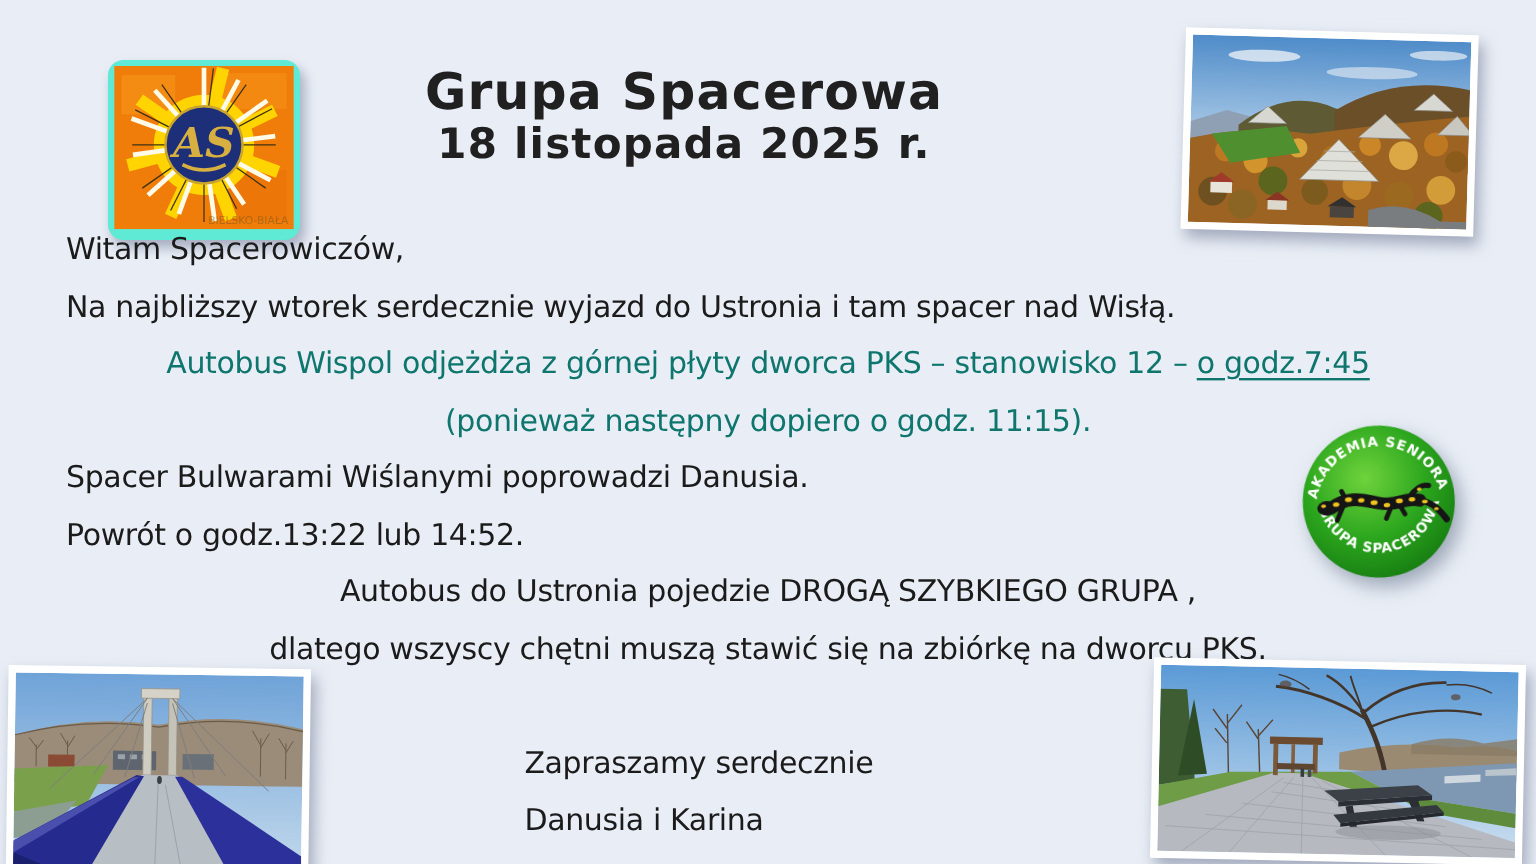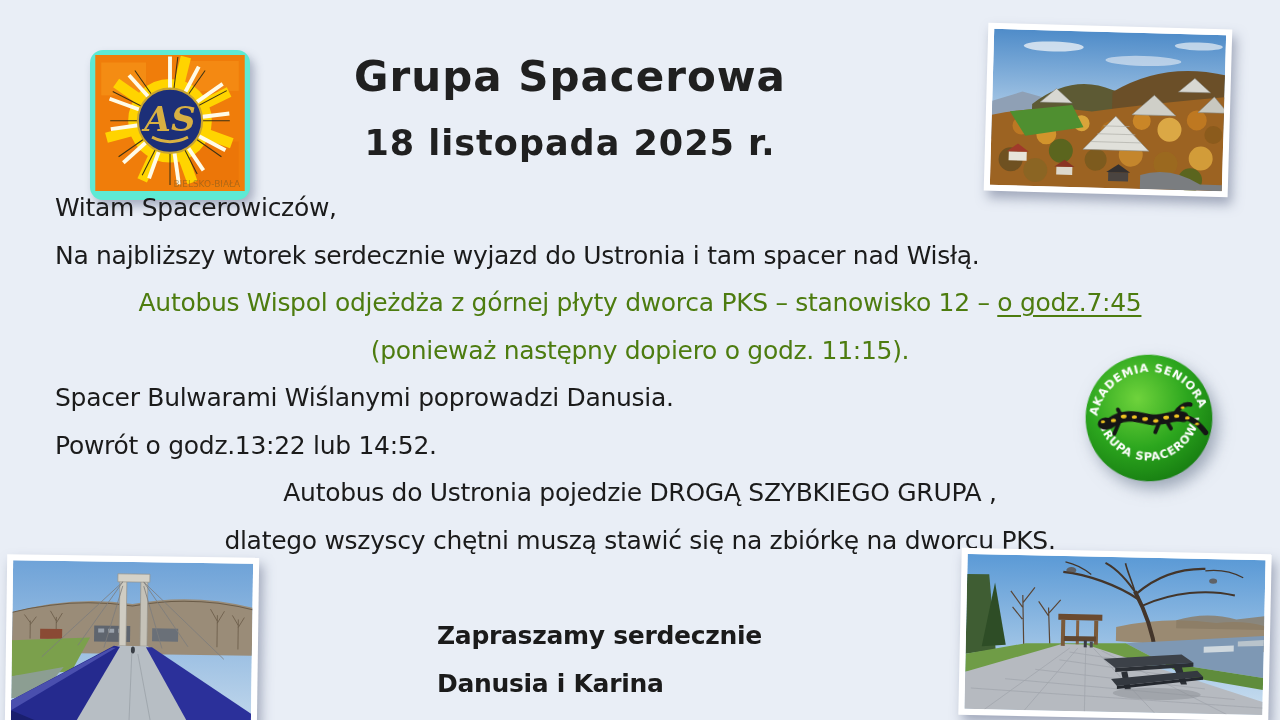--- a/index.html
+++ b/index.html
@@ -4,33 +4,33 @@
 <style>
   html,body{margin:0;padding:0;}
   body{background:#cfd6e2;font-family:"DejaVu Sans","Liberation Sans",sans-serif;}
   #slide{
     position:relative;width:1280px;height:720px;overflow:hidden;
     background:#e9eef6;
   }
   
   .title-block{position:absolute;left:20px;top:52px;width:1100px;text-align:center;color:#202020;}
   .title-block h1{margin:0;font-size:42px;font-weight:700;letter-spacing:1px;}
-  .title-block .date{margin-top:22px;font-size:35px;font-weight:700;letter-spacing:1px;}
+  .title-block .date{margin-top:0;font-size:35px;font-weight:700;letter-spacing:1px;}
   
   .textblock{
     position:absolute;left:55px;top:184px;width:1170px;
     font-size:25px;font-weight:400;color:#1b1b1b;letter-spacing:-0.3px;
   }
   .textblock .line{height:47.5px;line-height:47.5px;white-space:nowrap;}
   .line.center{text-align:center;}
-  .line.red{color:#4d7c0f;}
+  .line.red{color:#0f766e;}
   .u{text-decoration:underline;text-decoration-thickness:2px;text-underline-offset:4px;}
   .closing{
     position:absolute;left:437px;top:612px;
-    font-size:25px;font-weight:700;color:#1b1b1b;letter-spacing:-0.3px;
+    font-size:25px;font-weight:400;color:#1b1b1b;letter-spacing:-0.3px;
   }
   .closing .line{height:48px;line-height:48px;white-space:nowrap;}
   
   .photo{
     position:absolute;background:#fff;padding:6px;
     box-shadow:4px 7px 12px rgba(90,100,130,.5);
   }
   .photo svg{display:block;}
   #photo-topright{left:986px;top:26px;transform:rotate(1.6deg);}
   #photo-bridge{left:6px;top:556px;transform:rotate(0.8deg);}

